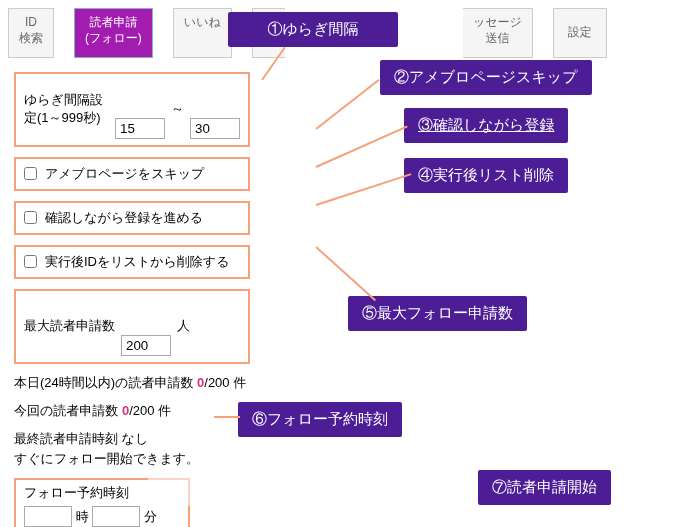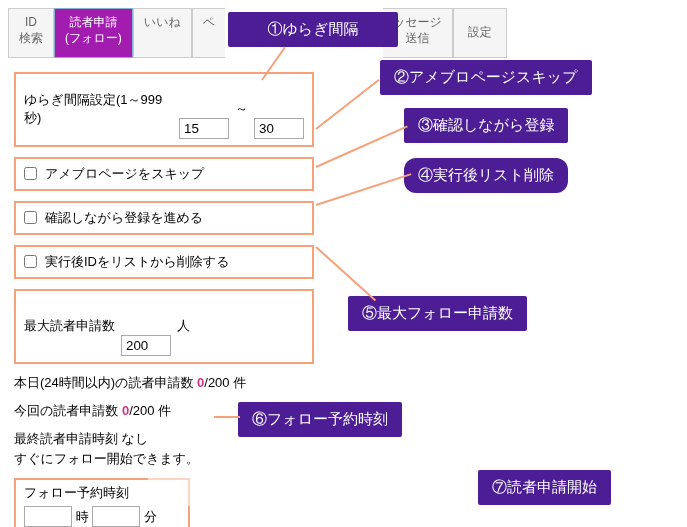--- a/index.html
+++ b/index.html
@@ -7,21 +7,21 @@
       font-family: Meiryo, "Hiragino Sans", sans-serif;
       font-size: 13px;
       width: 687px;
       height: 527px;
       background: #fff;
       position: relative;
       overflow: hidden;
     }
     .tabs {
       display: flex;
-      gap: 0;
+      gap: 20px;
       padding: 8px 8px 0 8px;
     }
     .tab {
       border: 1px solid #ccc;
       background: #f5f5f5;
       color: #666;
       padding: 6px 10px;
       font-size: 12px;
       text-align: center;
       white-space: pre-line;
@@ -36,21 +36,21 @@
     .content {
       padding: 14px 8px 8px 14px;
     }
     .boxed {
       border: 2px solid #f5a17a;
       padding: 6px 8px;
       margin-bottom: 10px;
       display: flex;
       align-items: center;
       gap: 6px;
-      width: 300px;
+      width: 236px;
     }
     .boxed input[type="text"] {
       width: 50px;
       padding: 2px 4px;
       border: 1px solid #aaa;
       margin-top: 38px;
     }
     .boxed input[type="checkbox"] {
       margin-right: 2px;
     }
@@ -175,24 +175,24 @@
   </div>
 
 </div>
 
 <div class="callout" style="left:228px; top:12px; width:170px; text-align:center;">①ゆらぎ間隔</div>
 <div class="line" style="left:262px; top:79px; width:40px; transform:rotate(-55deg);"></div>
 
 <div class="callout" style="left:380px; top:60px;">②アメブロページスキップ</div>
 <div class="line" style="left:316px; top:128px; width:80px; transform:rotate(-38deg);"></div>
 
-<div class="callout" style="left:404px; top:108px;">③確認しながら登録</div>
+<div class="callout" style="left:404px; top:108px;text-decoration:underline;">③確認しながら登録</div>
 <div class="line" style="left:316px; top:166px; width:100px; transform:rotate(-24deg);"></div>
 
-<div class="callout" style="left:404px; top:158px;border-radius:12px;">④実行後リスト削除</div>
+<div class="callout" style="left:404px; top:158px;">④実行後リスト削除</div>
 <div class="line" style="left:316px; top:204px; width:100px; transform:rotate(-18deg);"></div>
 
 <div class="callout" style="left:348px; top:296px;">⑤最大フォロー申請数</div>
 <div class="line" style="left:316px; top:246px; width:80px; transform:rotate(42deg);"></div>
 
 <div class="callout" style="left:238px; top:402px;">⑥フォロー予約時刻</div>
 <div class="line" style="left:214px; top:416px; width:26px; transform:rotate(0deg);"></div>
 
 <div class="callout" style="left:478px; top:470px;">⑦読者申請開始</div>
 

